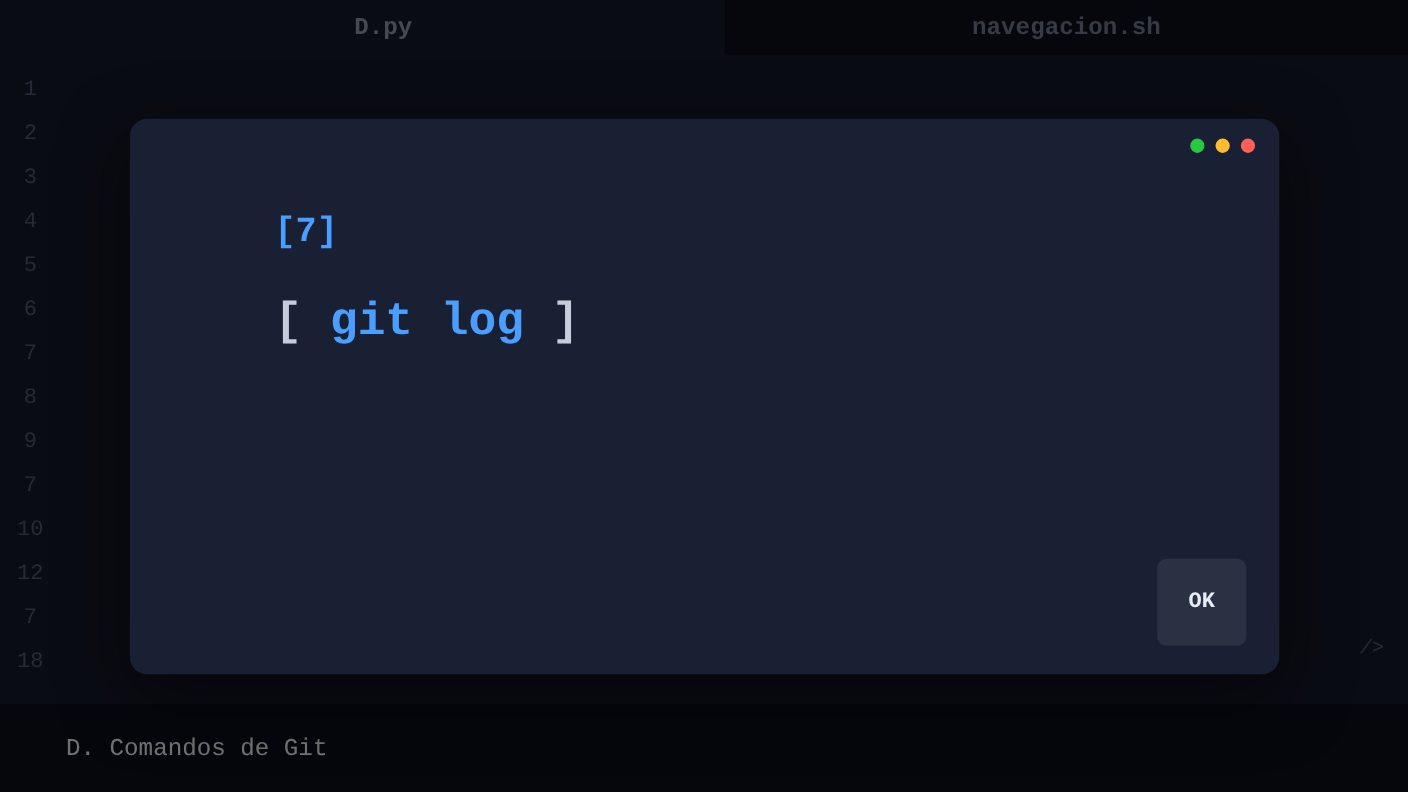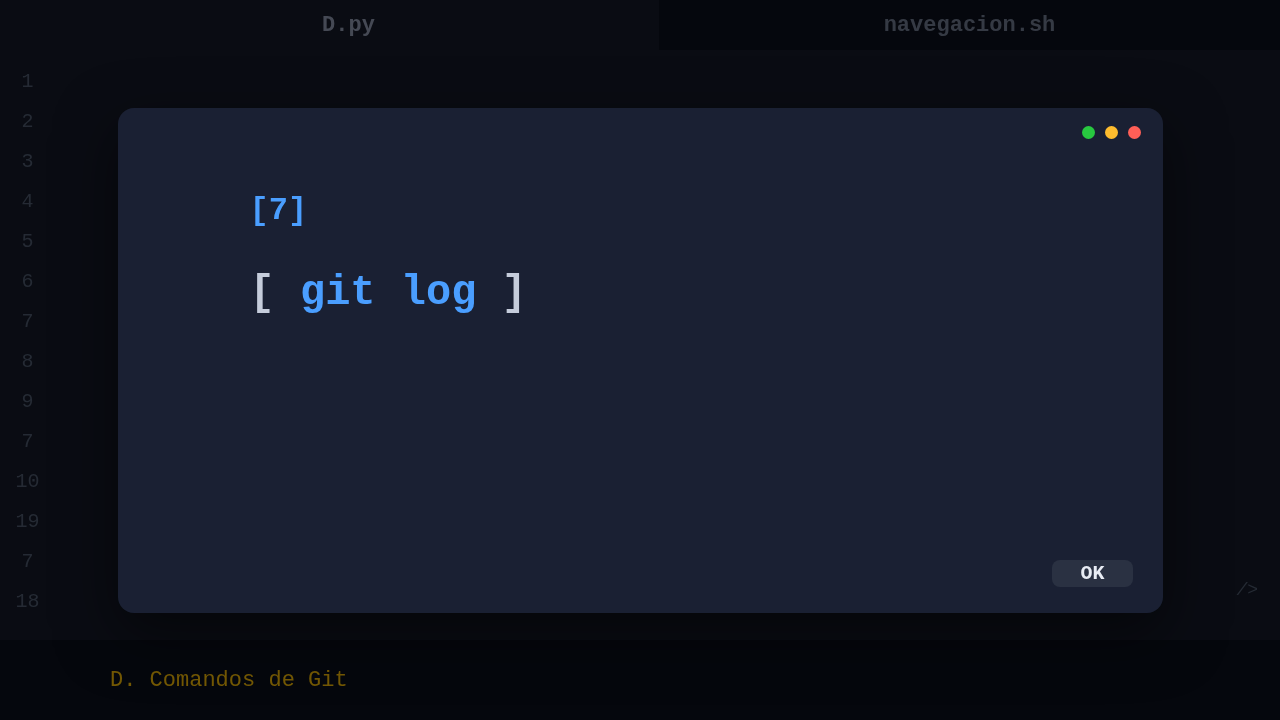--- a/index.html
+++ b/index.html
@@ -77,22 +77,22 @@
       color: #4a5568;
       font-size: 18px;
       font-style: italic;
     }
     
     .footer {
       height: 80px;
       background: #0a0e1a;
       display: flex;
       align-items: center;
-      padding-left: 110px;
-      color: #eab308;
+      padding-left: 60px;
+      color: #e5e5e5;
       font-size: 22px;
     }
     
     .overlay {
       position: absolute;
       top: 0;
       left: 0;
       width: 100%;
       height: 100%;
       background: rgba(0, 0, 0, 0.5);
@@ -172,21 +172,21 @@
       line-height: 1.3;
     }
     
     .ok-button {
       position: absolute;
       bottom: 26px;
       right: 30px;
       background: #2a3142;
       color: #e8ecf4;
       border: none;
-      padding: 2px 28px;
+      padding: 28px 28px;
       font-size: 20px;
       font-weight: bold;
       border-radius: 8px;
       cursor: pointer;
       font-family: inherit;
     }
   </style>
 </head>
 <body>
 
@@ -205,21 +205,21 @@
     <div class="line-number">2</div>
     <div class="line-number">3</div>
     <div class="line-number">4</div>
     <div class="line-number">5</div>
     <div class="line-number">6</div>
     <div class="line-number">7</div>
     <div class="line-number">8</div>
     <div class="line-number">9</div>
     <div class="line-number">7</div>
     <div class="line-number">10</div>
-    <div class="line-number">19</div>
+    <div class="line-number">12</div>
     <div class="line-number">7</div>
     <div class="line-number">18</div>
   </div>
   <div class="code-content">
     <span class="close-tag">/&gt;</span>
   </div>
 </div>
 
 <div class="footer">
   <span>D. Comandos de Git</span>

